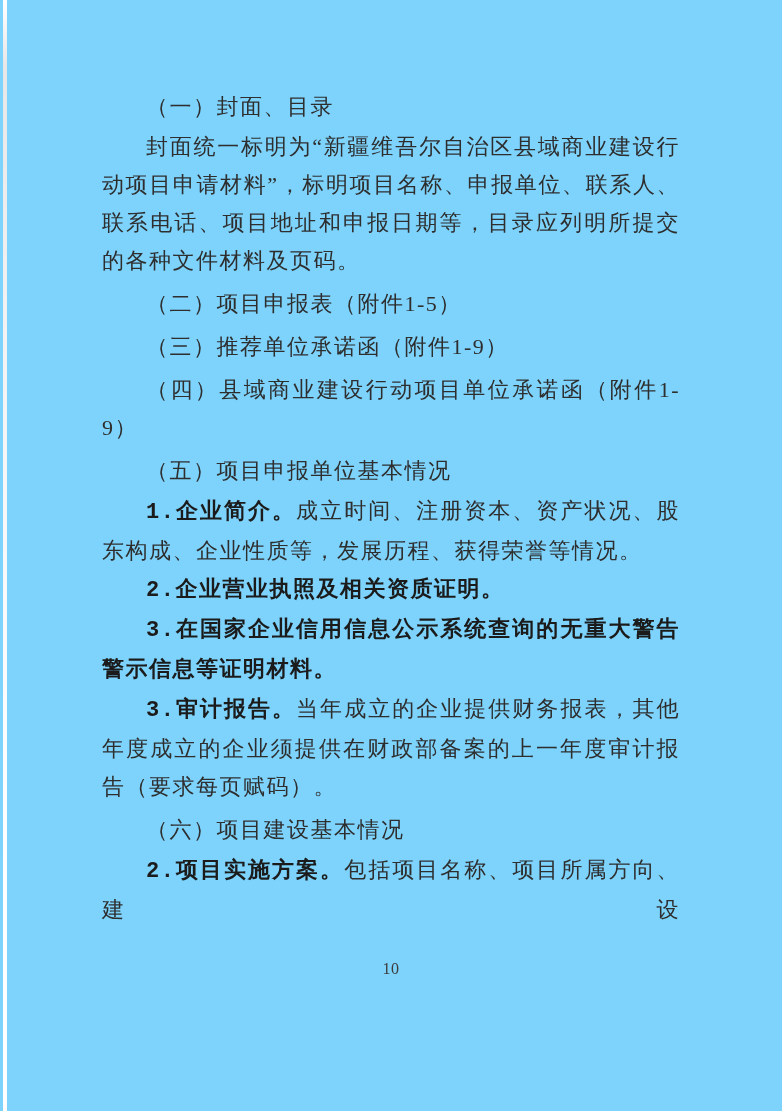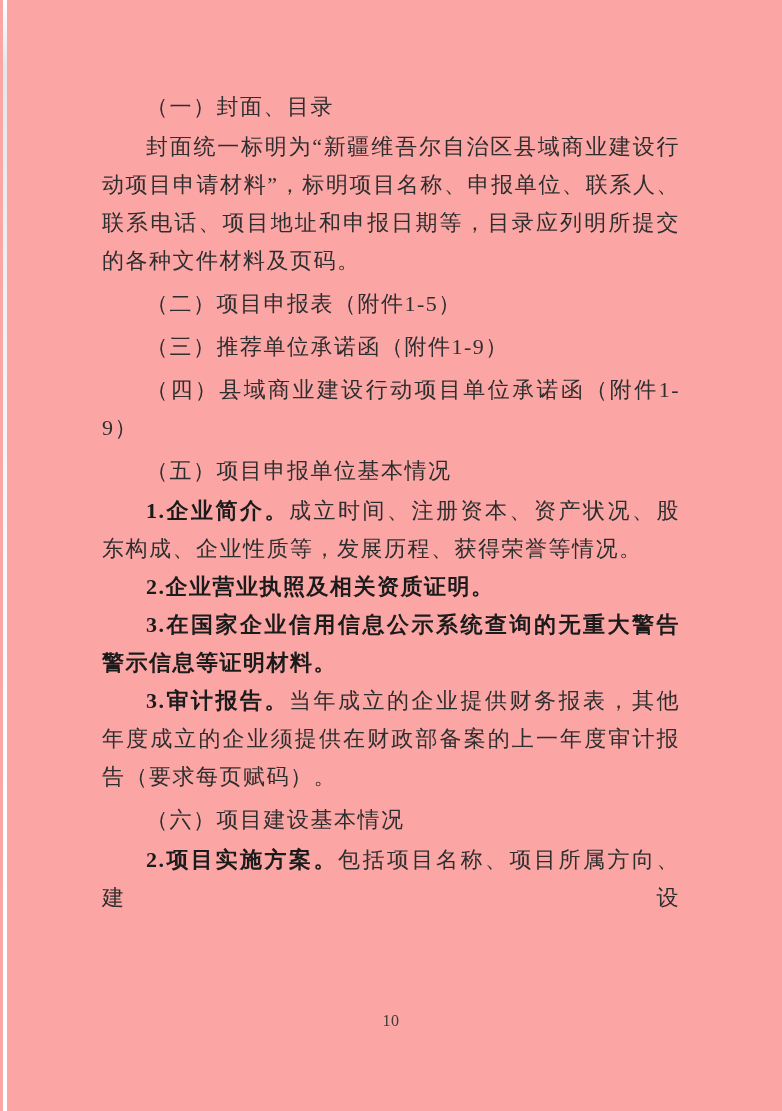--- a/index.html
+++ b/index.html
@@ -4,21 +4,21 @@
 <style>
   html, body {
     margin: 0;
     padding: 0;
     background: #ffffff;
   }
   .page {
     position: relative;
     width: 782px;
     height: 1111px;
-    background: #fca5a5;
+    background: #7dd3fc;
     overflow: hidden;
     font-family: "Liberation Serif", serif;
   }
   
   .scan-edge {
     position: absolute;
     left: 3px;
     top: 0;
     width: 4px;
     height: 100%;
@@ -42,29 +42,29 @@
     text-justify: inter-ideograph;
     text-indent: 2em;
     font-family: "Liberation Serif", serif;
   }
   .doc p.heading {
     margin: 5px 0 2px 0;
   }
   .lead {
     font-weight: 700;
     color: #1b1b1b;
-    font-family: Liberation Serif, serif;
+    font-family: Liberation Mono, monospace;
     margin-top: 20px;
   }
   .justify-last {
     text-align-last: justify;
   }
   .pagenum {
     position: absolute;
-    top: 1012px;
+    top: 960px;
     left: 0;
     width: 782px;
     text-align: center;
     font-size: 16px;
     letter-spacing: 0.5px;
     color: #3c3c3c;
     font-family: "Liberation Serif", serif;
   }
 </style>
 </head>

